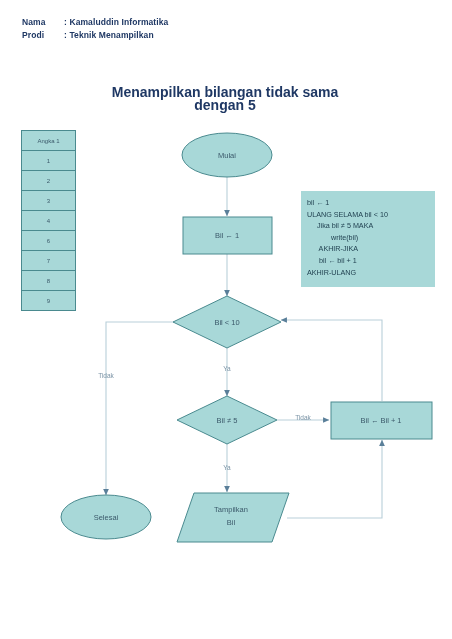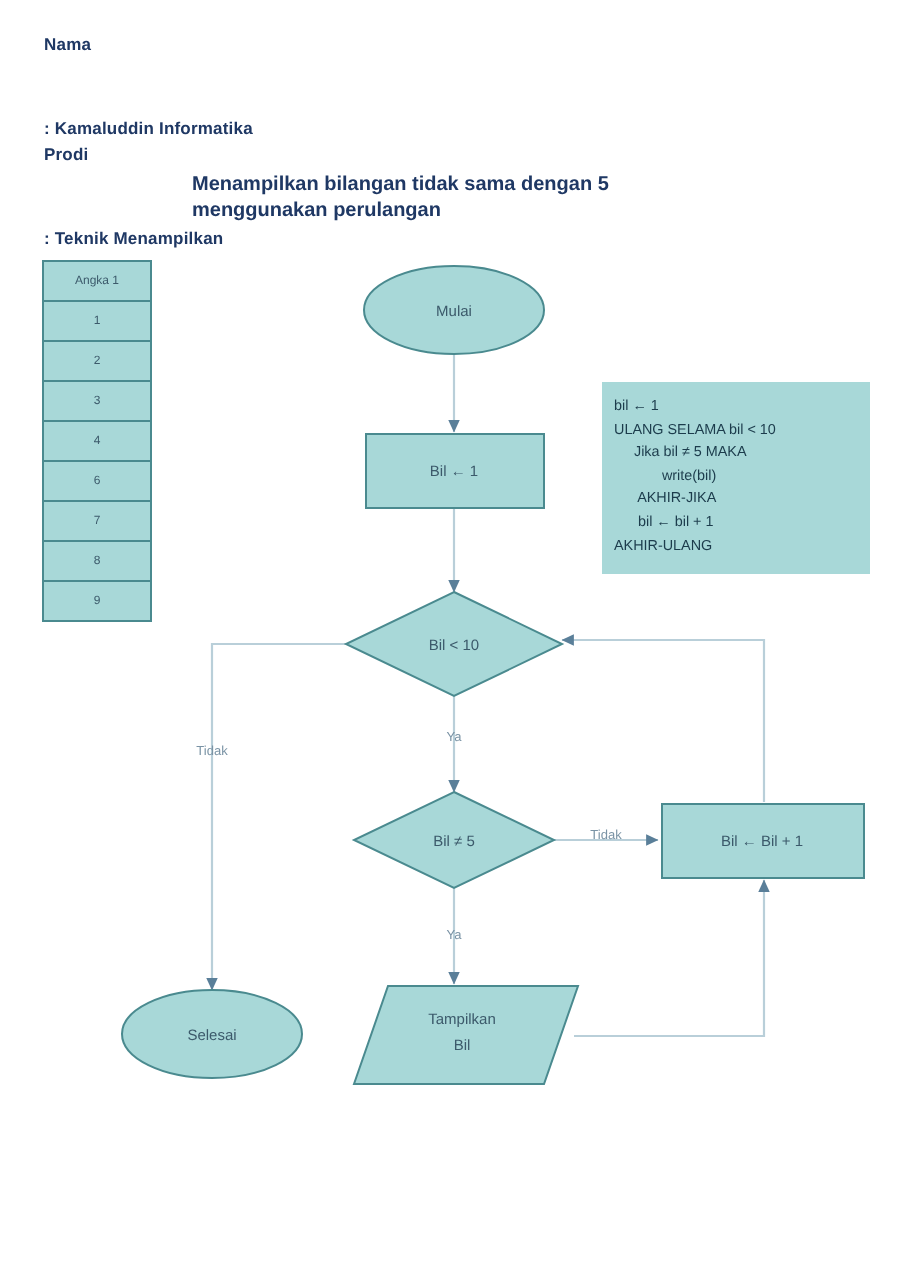--- a/index.html
+++ b/index.html
@@ -19,31 +19,32 @@
   #identity {
     position: absolute;
     left: 22px;
     top: 16px;
     font-size: 8.5px;
     color: #1f3864;
     font-weight: bold;
     line-height: 13px;
     letter-spacing: 0.1px;
   }
-  .id-row { display: flex; flex-direction: column; }
+  .id-row { display: flex; }
   .id-label { width: 42px; flex: 0 0 42px; }
   .id-value { white-space: nowrap; }
 
   
   #title {
     position: absolute;
     left: 96px;
     top: 86px;
     width: 258px;
-    font-size: 10px;
+    text-align: center;
+    font-size: 14px;
     font-weight: bold;
     color: #1f3864;
     line-height: 13px;
   }
 
   
   #angka-table {
     position: absolute;
     left: 21px;
     top: 130px;
@@ -111,21 +112,20 @@
     <span class="id-value">: Kamaluddin Informatika</span>
   </div>
   <div class="id-row">
     <span class="id-label">Prodi</span>
     <span class="id-value">: Teknik Menampilkan</span>
   </div>
 </div>
 
 <div id="title">
   <div>Menampilkan bilangan tidak sama dengan 5</div>
-  <div>menggunakan perulangan</div>
 </div>
 
 <table id="angka-table">
   <tbody>
     <tr>
         <td class="head">Angka 1</td>
       </tr>
     <tr>
         <td>1</td>
       </tr>

